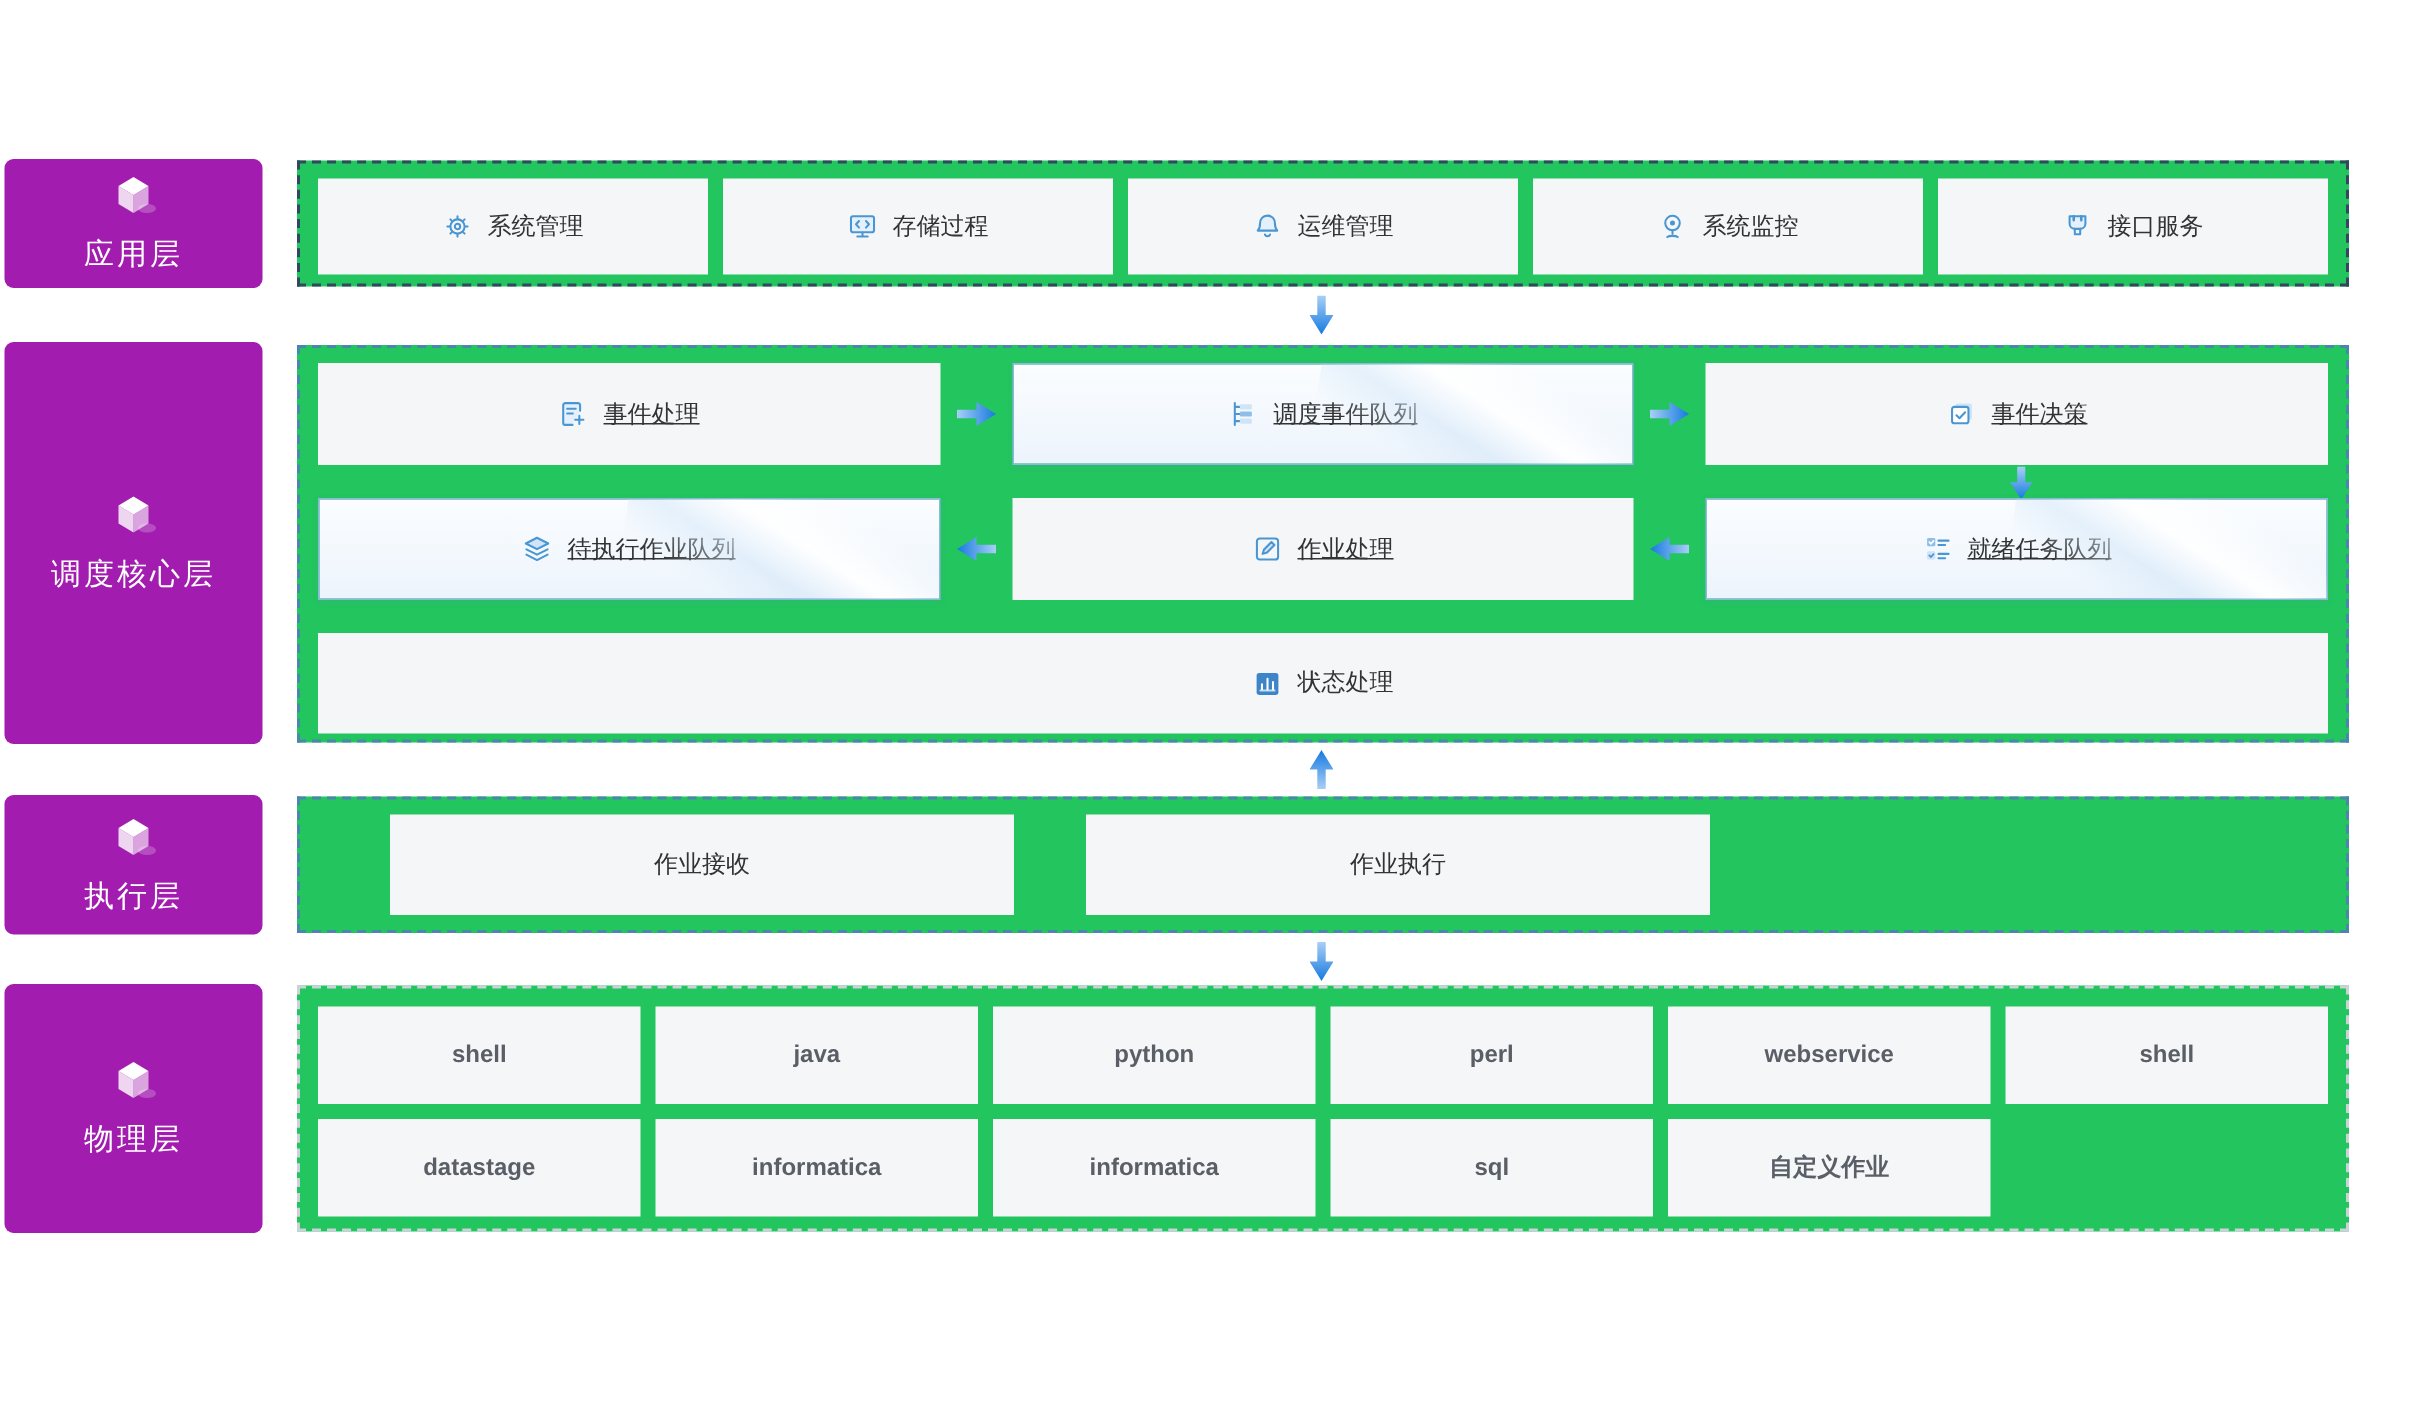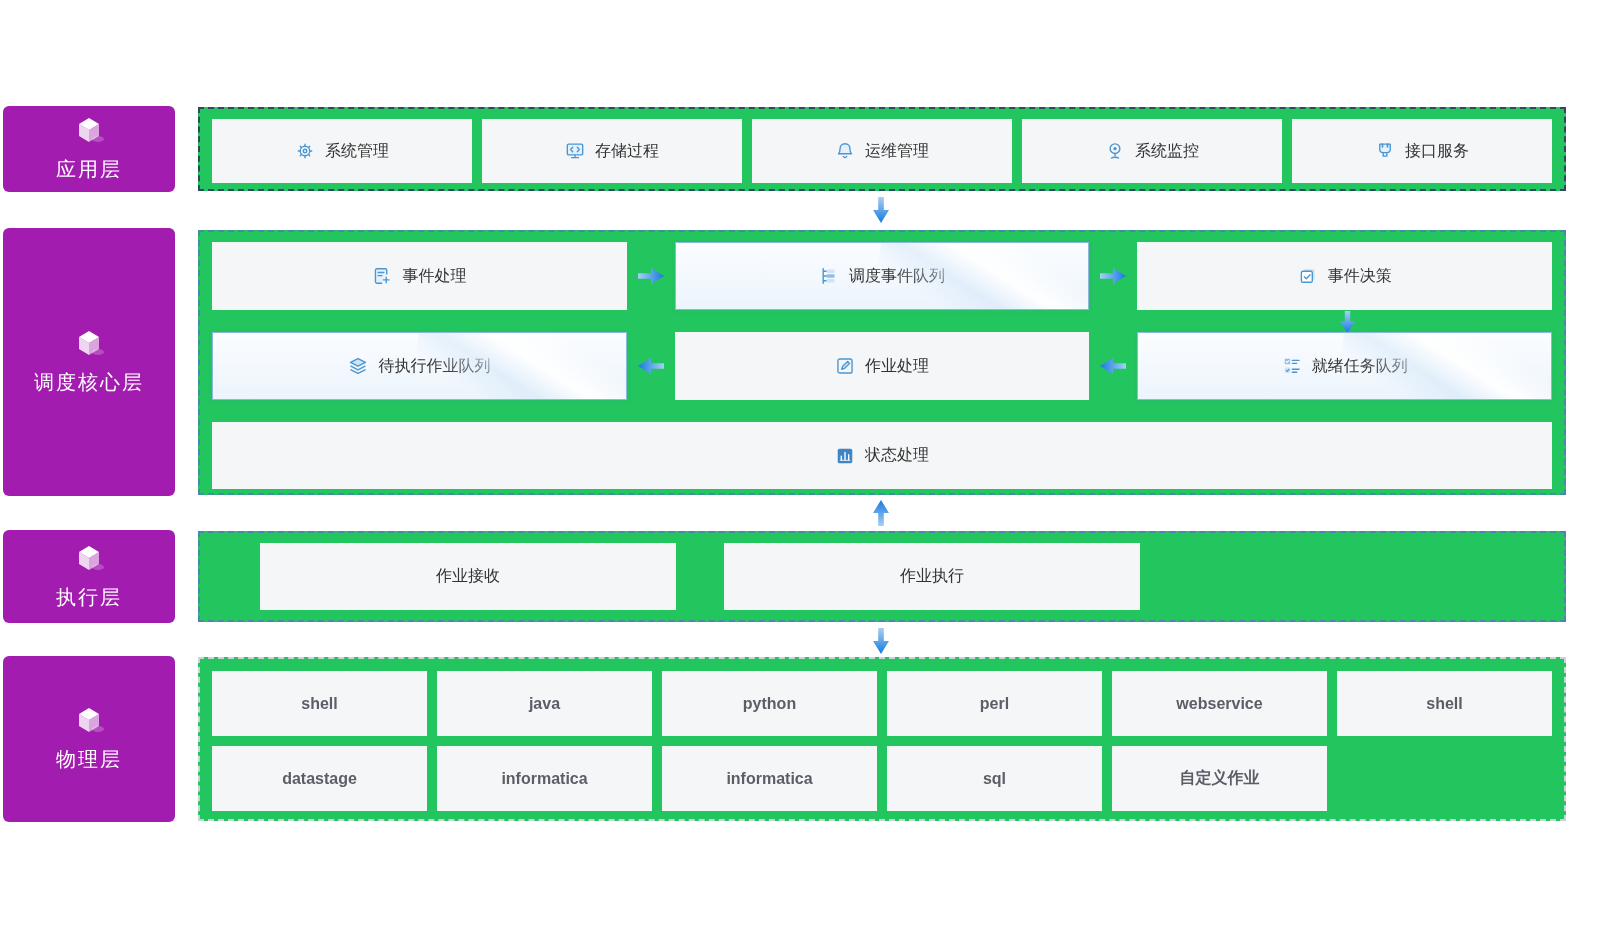--- a/index.html
+++ b/index.html
@@ -25,21 +25,21 @@
   .node .txt{white-space:nowrap;}
   .ic{width:20px;height:20px;flex:0 0 auto;display:block;}
 
   
   .app-row{display:flex;gap:10px;padding:10px 12px;box-sizing:border-box;}
   .app-row .node{flex:1;height:64px;}
 
   
   .core-pad{padding:10px 12px;box-sizing:border-box;position:relative;height:100%;}
   .core-row{display:flex;align-items:stretch;}
-  .core-row .cbox{width:416px;height:68px;}
+  .core-row .cbox{width:416px;height:68px;text-decoration:underline;}
   .gapcell{width:48px;display:flex;align-items:center;justify-content:center;}
   .rowgap{height:22px;}
   .full{width:100%;height:67px;}
 
   .hl{position:relative;overflow:hidden;border:1px solid #8db8de;
     background:linear-gradient(180deg,#fbfdff 0%,#ecf4fc 100%);
     box-shadow:0 1px 4px rgba(90,140,190,.18);}
   .hl::before{content:"";position:absolute;right:-30px;top:-45px;width:240px;height:150px;
     background:linear-gradient(205deg,rgba(255,255,255,0) 35%,rgba(255,255,255,.95) 50%,rgba(212,231,248,.55) 62%,rgba(255,255,255,0) 75%);
     transform:rotate(8deg);pointer-events:none;}

